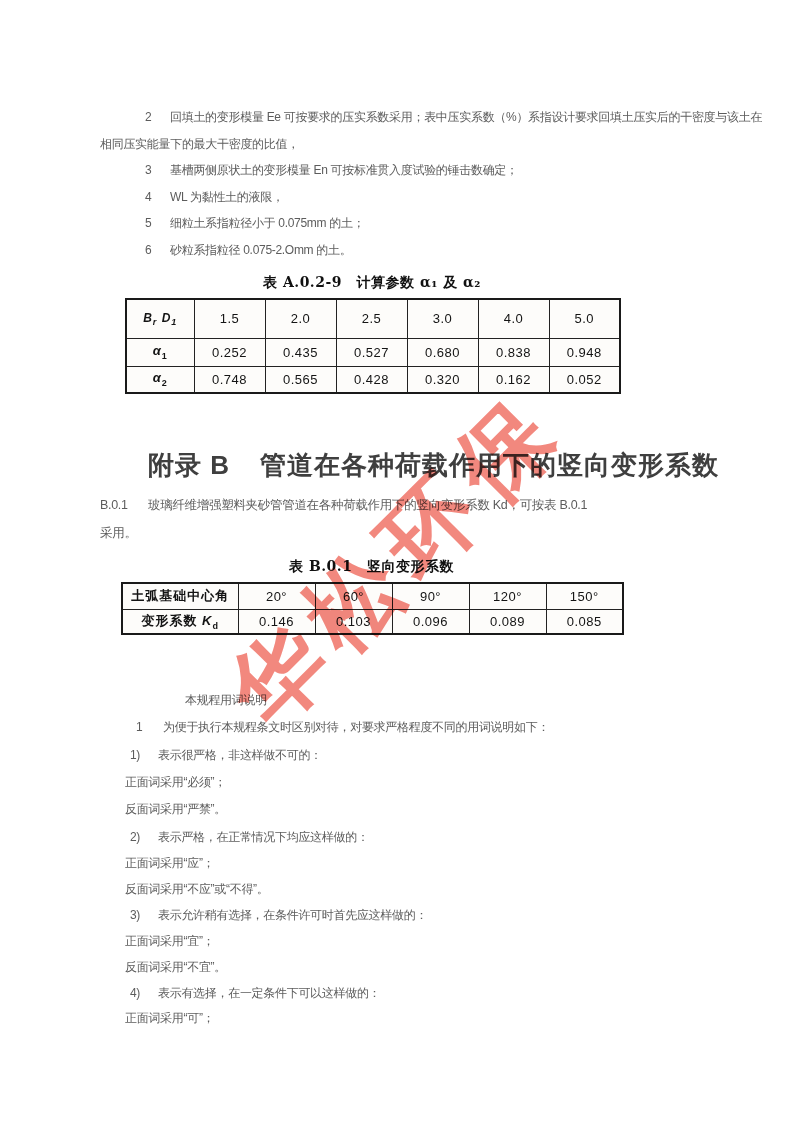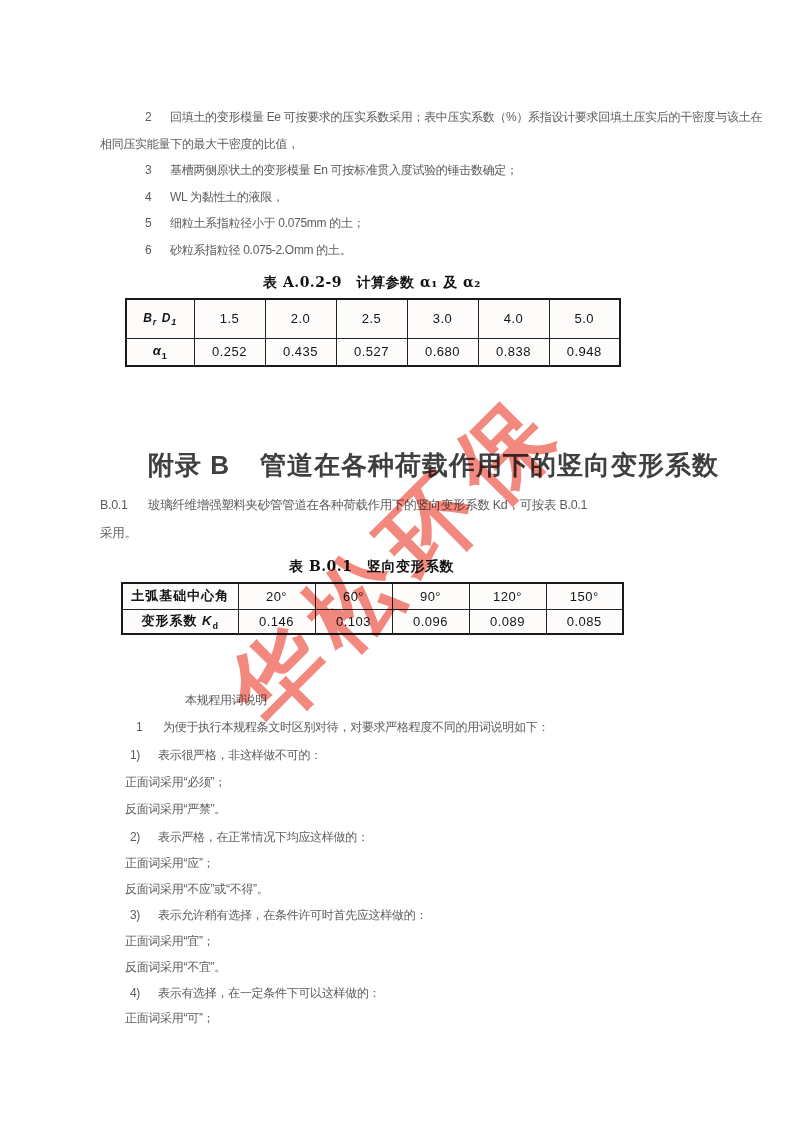--- a/index.html
+++ b/index.html
@@ -115,20 +115,29 @@
     </tr>
     <tr style="height:28px;">
       <td class="hd"><span class="greek">α</span><sub>1</sub></td>
       <td>0.252</td>
       <td>0.435</td>
       <td>0.527</td>
       <td>0.680</td>
       <td>0.838</td>
       <td>0.948</td>
     </tr>
+    <tr style="height:27px;">
+      <td class="hd"><span class="greek">α</span><sub>2</sub></td>
+      <td>0.748</td>
+      <td>0.565</td>
+      <td>0.428</td>
+      <td>0.320</td>
+      <td>0.162</td>
+      <td>0.052</td>
+    </tr>
   </tbody>
     </table>
 
   <div class="appendix-heading">
     <span>附录 B</span><span class="gap"></span><span>管道在各种荷载作用下的竖向变形系数</span>
   </div>
 
   <div class="clause-line" style="left:100px;top:497px;">
     <span class="prefix cp">B.0.1</span><span>玻璃纤维增强塑料夹砂管管道在各种荷载作用下的竖向变形系数 Kd，可按表 B.0.1</span>
   </div>

